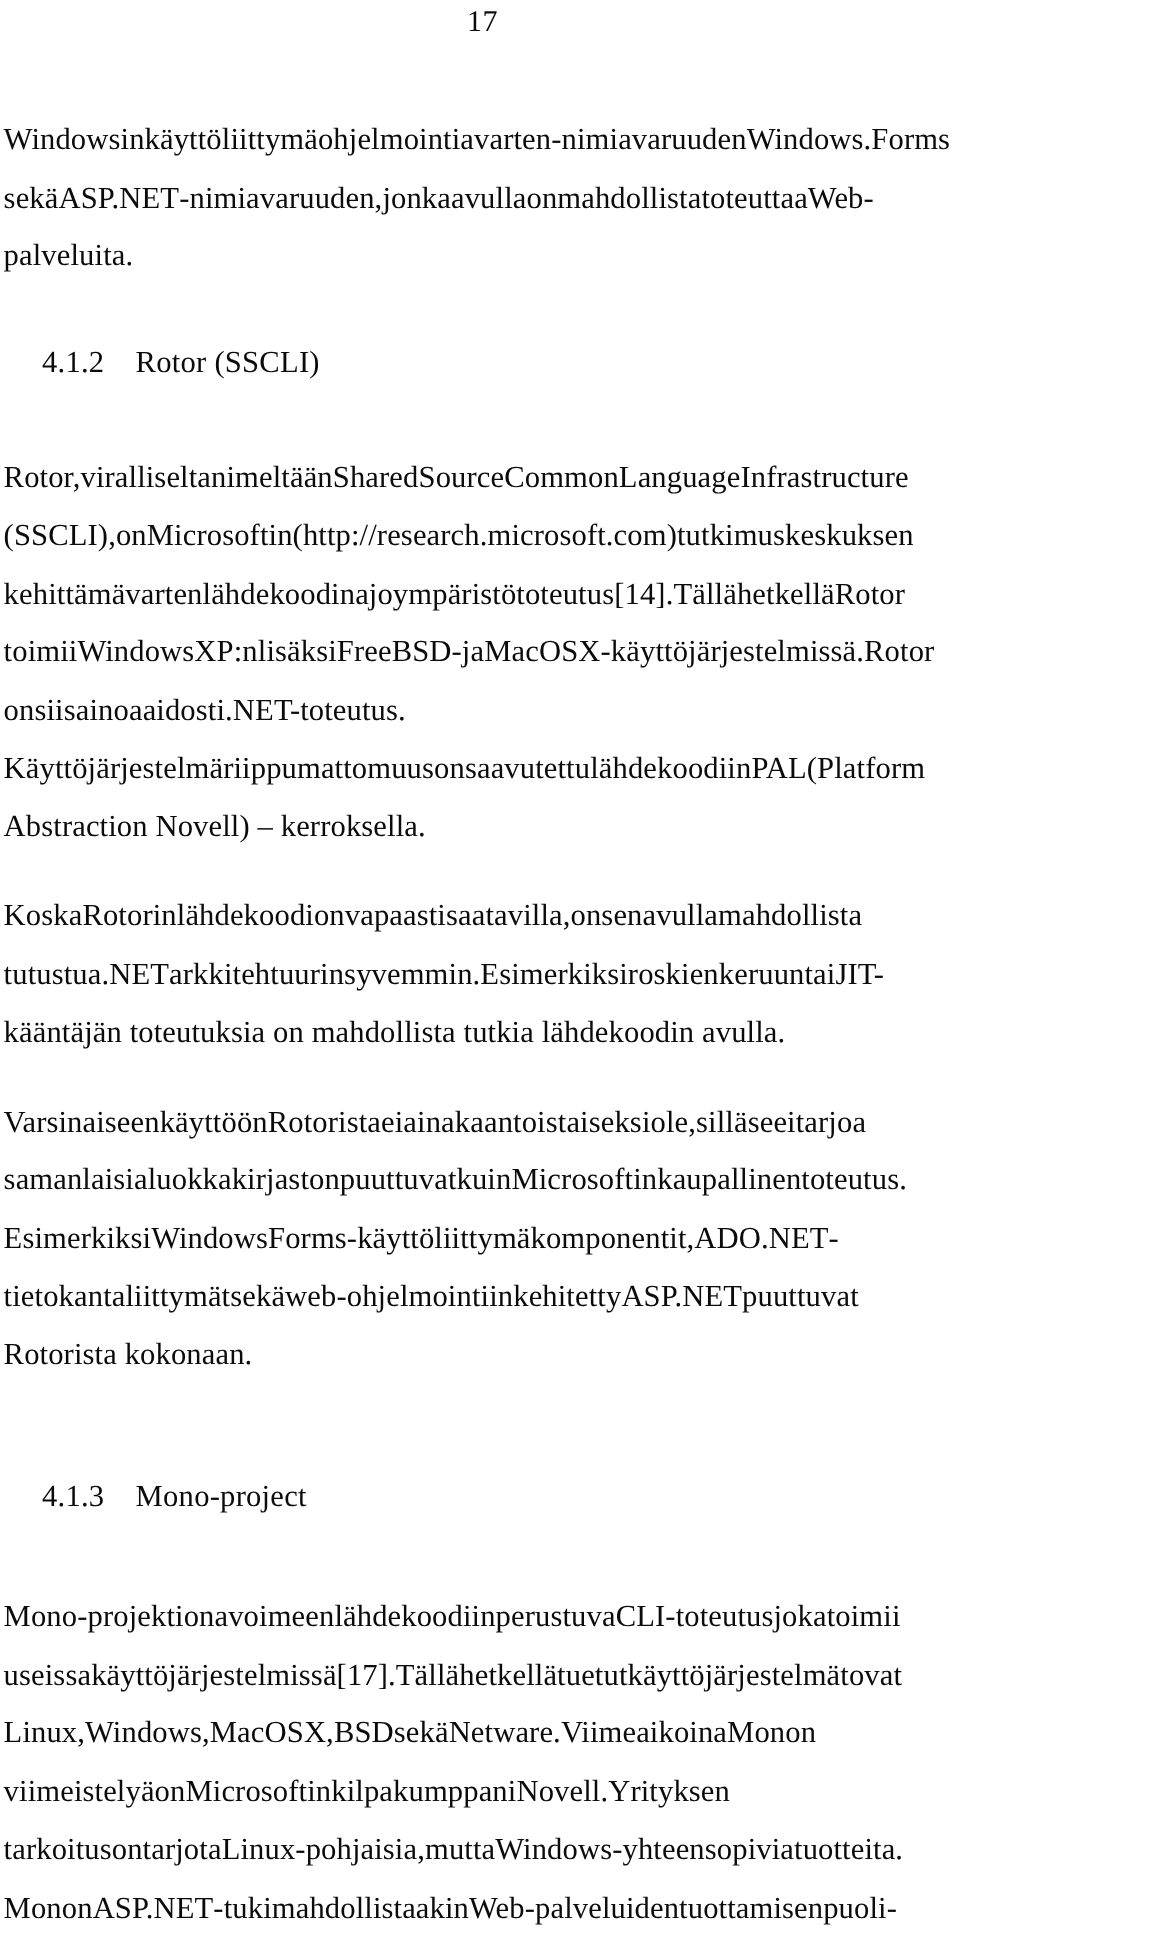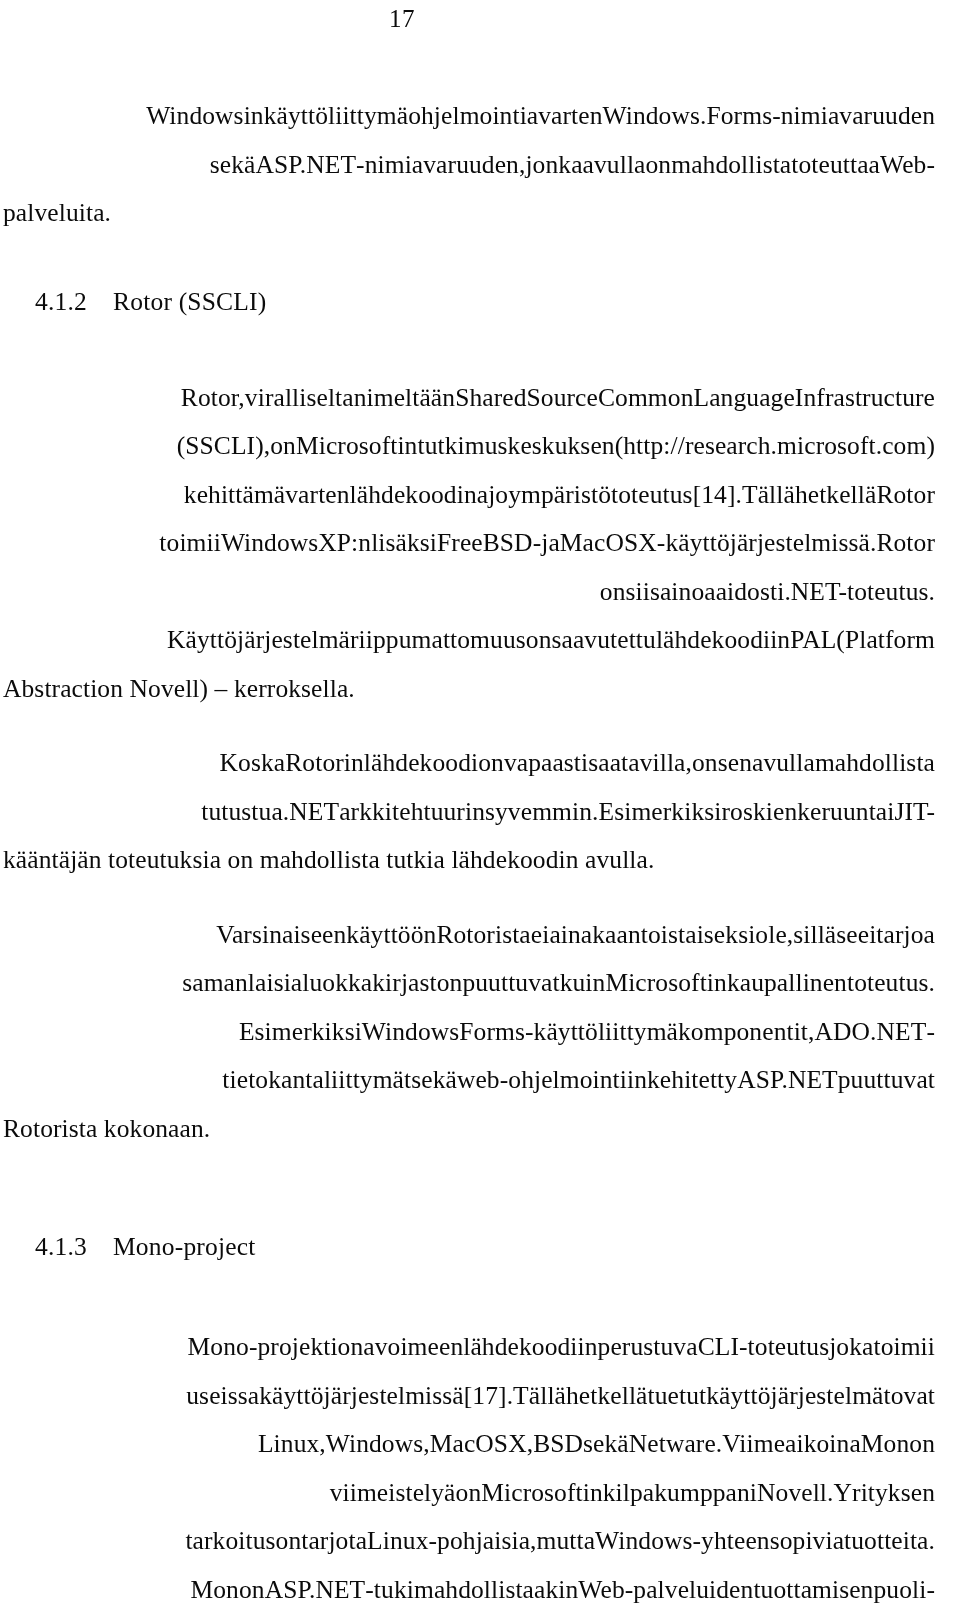--- a/index.html
+++ b/index.html
@@ -54,21 +54,21 @@
     height: 48.5px;
     line-height: 48.5px;
     font-size: 25.5px;
     white-space: nowrap;
     letter-spacing: 0.1px;
   }
 
   
   .line.just {
     display: flex;
-    justify-content: flex-end;
+    justify-content: flex-start;
     white-space: normal;
   }
   .line.just > span {
     white-space: pre;
   }
 
   
   .line.last {
     display: block;
   }
@@ -100,22 +100,22 @@
 
   <div class="page-number">17</div>
 
   <div class="content">
 
     <div class="para">
       <div class="line just">
           <span>Windowsin</span>
           <span>käyttöliittymäohjelmointia</span>
           <span>varten</span>
+          <span>-nimiavaruuden</span>
           <span>Windows.Forms</span>
-          <span>-nimiavaruuden</span>
         </div>
       <div class="line just">
           <span>sekä</span>
           <span>ASP.NET</span>
           <span>-nimiavaruuden,</span>
           <span>jonka</span>
           <span>avulla</span>
           <span>on</span>
           <span>mahdollista</span>
           <span>toteuttaa</span>
@@ -138,22 +138,22 @@
           <span>Shared</span>
           <span>Source</span>
           <span>Common</span>
           <span>Language</span>
           <span>Infrastructure</span>
         </div>
       <div class="line just">
           <span>(SSCLI),</span>
           <span>on</span>
           <span>Microsoftin</span>
+          <span>(http://research.microsoft.com)</span>
           <span>tutkimuskeskuksen</span>
-          <span>(http://research.microsoft.com)</span>
         </div>
       <div class="line just">
           <span>kehittämä</span>
           <span>varten</span>
           <span>lähdekoodin</span>
           <span>ajoympäristötoteutus</span>
           <span>[14].</span>
           <span>Tällä</span>
           <span>hetkellä</span>
           <span>Rotor</span>

